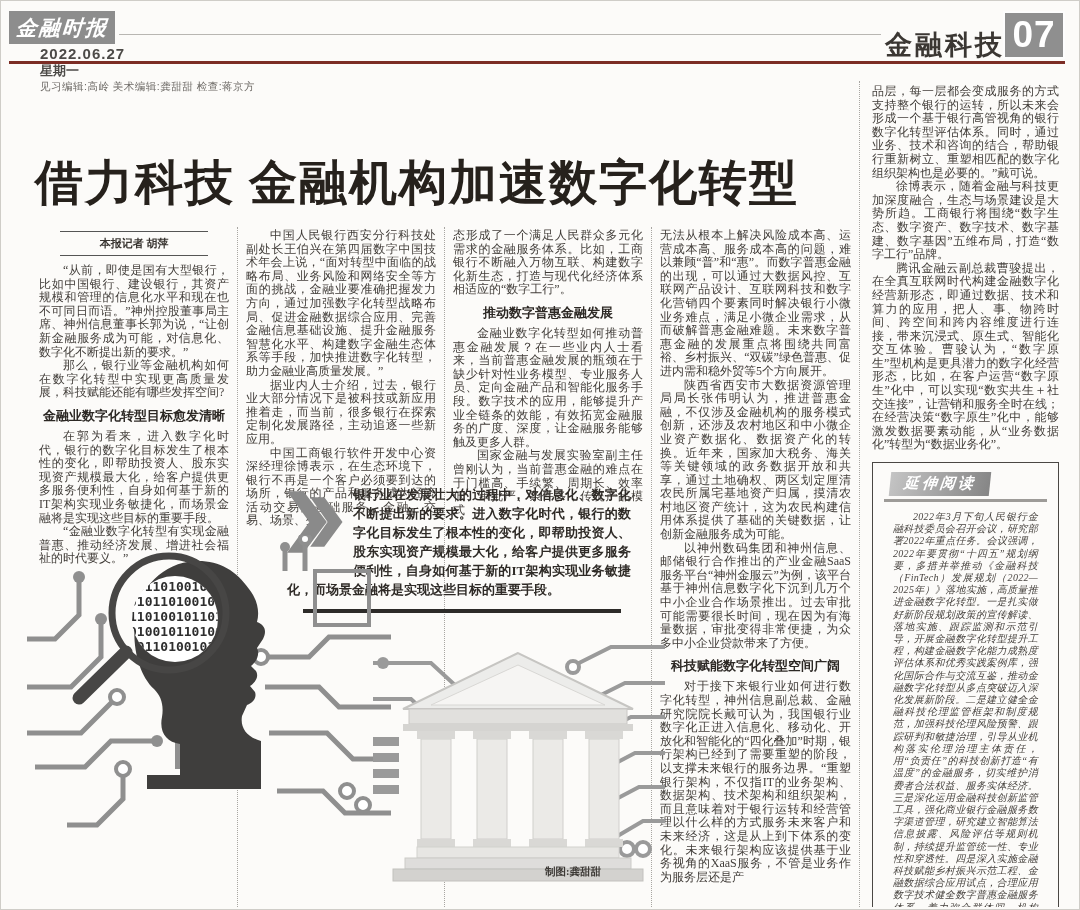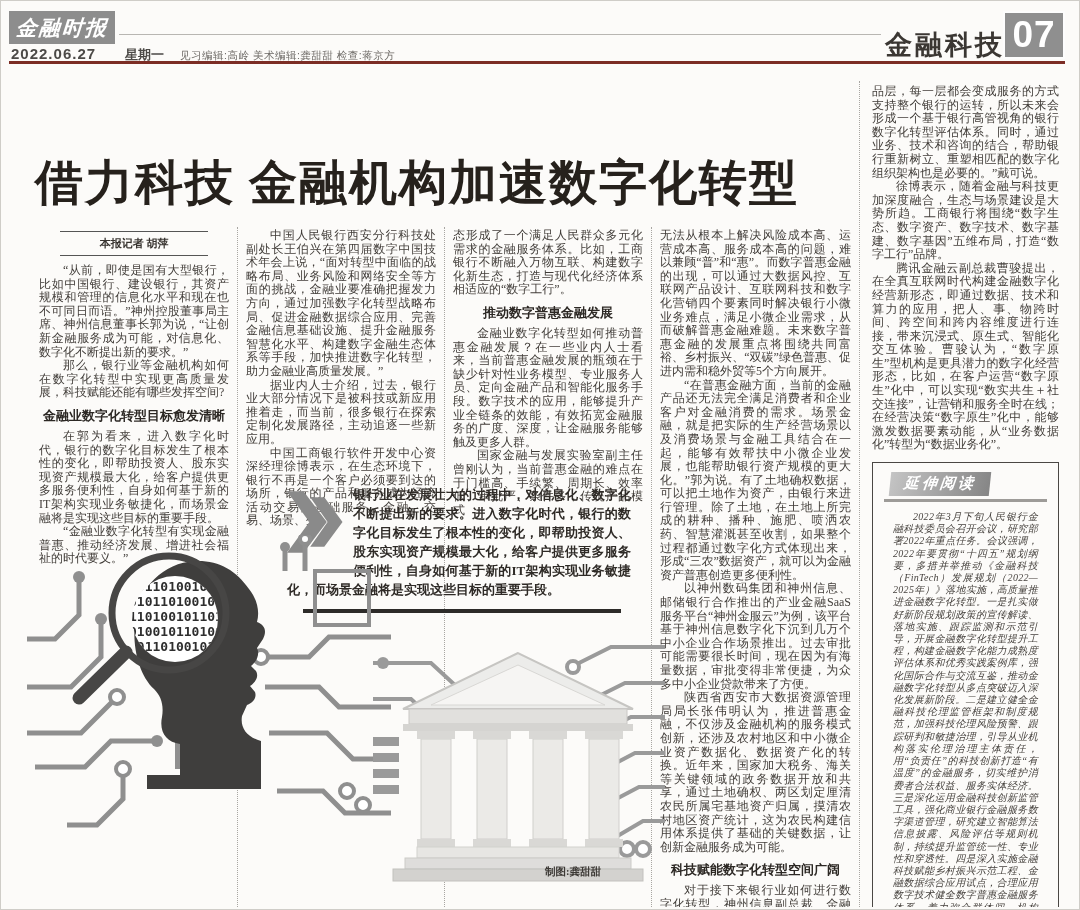--- a/index.html
+++ b/index.html
@@ -6,21 +6,21 @@
   .page{position:relative;width:1080px;height:910px;background:#fcfbf9;overflow:hidden;
         border:1px solid #cfcdc8;box-sizing:border-box;
         font-family:"Liberation Serif","DejaVu Serif",serif;color:#3f3b38;}
   
   .logo-box{position:absolute;left:8px;top:10px;width:106px;height:33px;background:#8d8d8d;
             display:flex;align-items:center;justify-content:center;}
   .logo-box span{color:#ffffff;font-style:italic;font-weight:bold;font-size:21px;letter-spacing:2px;
                  font-family:"Liberation Serif",serif;transform:skewX(-4deg);}
   .header-line{position:absolute;left:118px;top:33px;width:762px;height:1px;background:#b8b6b2;}
   .date-row{position:absolute;left:10px;top:44px;display:flex;align-items:baseline;
-            font-family:"Liberation Sans","DejaVu Sans",sans-serif;}
+            font-family:"Liberation Sans","DejaVu Sans",sans-serif;flex-direction:column;}
   .date-row .date{font-size:15px;font-weight:bold;color:#4c4a47;letter-spacing:1px;}
   .date-row .weekday{font-size:13px;font-weight:bold;color:#4c4a47;margin-left:29px;}
   .date-row .credits{font-size:10.5px;color:#6d6a66;margin-left:16px;letter-spacing:.5px;}
   .section-title{position:absolute;left:884px;top:26px;font-size:27px;font-weight:bold;color:#3b3733;
                  letter-spacing:3px;font-family:"Liberation Sans","DejaVu Sans",sans-serif;}
   .page-num{position:absolute;left:1002px;top:10px;width:62px;height:48px;background:#8f8f8f;
             display:flex;align-items:center;justify-content:center;
             box-shadow:inset 0 0 0 2px #fdfdfd;}
   .page-num span{color:#ffffff;font-size:37px;font-weight:bold;
                  font-family:"Liberation Sans","DejaVu Sans",sans-serif;letter-spacing:1px;}
@@ -98,23 +98,22 @@
         <p class="para">中国工商银行软件开发中心资深经理徐博表示，在生态环境下，银行不再是一个客户必须要到达的场所，银行的产品和服务成为经济活动交易的基础服务，金融、交易、场景、生</p>
       </div>
     <div class="col">
         <p class="para cont">态形成了一个满足人民群众多元化需求的金融服务体系。比如，工商银行不断融入万物互联、构建数字化新生态，打造与现代化经济体系相适应的“数字工行”。</p>
         <h3 class="subhead">推动数字普惠金融发展</h3>
         <p class="para">金融业数字化转型如何推动普惠金融发展？在一些业内人士看来，当前普惠金融发展的瓶颈在于缺少针对性业务模型、专业服务人员、定向金融产品和智能化服务手段。数字技术的应用，能够提升产业全链条的效能，有效拓宽金融服务的广度、深度，让金融服务能够触及更多人群。</p>
         <p class="para">国家金融与发展实验室副主任曾刚认为，当前普惠金融的难点在于门槛高、手续繁、周期长、效率低、审批严、条件多，传统产品模式</p>
       </div>
     <div class="col">
         <p class="para cont">无法从根本上解决风险成本高、运营成本高、服务成本高的问题，难以兼顾“普”和“惠”。而数字普惠金融的出现，可以通过大数据风控、互联网产品设计、互联网科技和数字化营销四个要素同时解决银行小微业务难点，满足小微企业需求，从而破解普惠金融难题。未来数字普惠金融的发展重点将围绕共同富裕、乡村振兴、“双碳”绿色普惠、促进内需和稳外贸等5个方向展开。</p>
-        <p class="para">“在普惠金融方面，当前的金融产品还无法完全满足消费者和企业客户对金融消费的需求。场景金融，就是把实际的生产经营场景以及消费场景与金融工具结合在一起，能够有效帮扶中小微企业发展，也能帮助银行资产规模的更大化。”郭为说。有了土地确权数据，可以把土地作为资产，由银行来进行管理。除了土地，在土地上所完成的耕种、播种、施肥、喷洒农药、智慧灌溉甚至收割，如果整个过程都通过数字化方式体现出来，形成“三农”数据资产，就可以为金融资产普惠创造更多便利性。</p>
+        <p class="para">陕西省西安市大数据资源管理局局长张伟明认为，推进普惠金融，不仅涉及金融机构的服务模式创新，还涉及农村地区和中小微企业资产数据化、数据资产化的转换。近年来，国家加大税务、海关等关键领域的政务数据开放和共享，通过土地确权、两区划定厘清农民所属宅基地资产归属，摸清农村地区资产统计，这为农民构建信用体系提供了基础的关键数据，让创新金融服务成为可能。</p>
         <p class="para">以神州数码集团和神州信息、邮储银行合作推出的产业金融SaaS服务平台“神州金服云”为例，该平台基于神州信息数字化下沉到几万个中小企业合作场景推出。过去审批可能需要很长时间，现在因为有海量数据，审批变得非常便捷，为众多中小企业贷款带来了方便。</p>
-        <p class="para">陕西省西安市大数据资源管理局局长张伟明认为，推进普惠金融，不仅涉及金融机构的服务模式创新，还涉及农村地区和中小微企业资产数据化、数据资产化的转换。近年来，国家加大税务、海关等关键领域的政务数据开放和共享，通过土地确权、两区划定厘清农民所属宅基地资产归属，摸清农村地区资产统计，这为农民构建信用体系提供了基础的关键数据，让创新金融服务成为可能。</p>
         <h3 class="subhead">科技赋能数字化转型空间广阔</h3>
         <p class="para">对于接下来银行业如何进行数字化转型，神州信息副总裁、金融研究院院长戴可认为，我国银行业数字化正进入信息化、移动化、开放化和智能化的“四化叠加”时期，银行架构已经到了需要重塑的阶段，以支撑未来银行的服务边界。“重塑银行架构，不仅指IT的业务架构、数据架构、技术架构和组织架构，而且意味着对于银行运转和经营管理以什么样的方式服务未来客户和未来经济，这是从上到下体系的变化。未来银行架构应该提供基于业务视角的XaaS服务，不管是业务作为服务层还是产</p>
       </div>
   </div>
 
   <div class="col5">
     <div>
         <p class="para cont">品层，每一层都会变成服务的方式支持整个银行的运转，所以未来会形成一个基于银行高管视角的银行数字化转型评估体系。同时，通过业务、技术和咨询的结合，帮助银行重新树立、重塑相匹配的数字化组织架构也是必要的。”戴可说。</p>
         <p class="para">徐博表示，随着金融与科技更加深度融合，生态与场景建设是大势所趋。工商银行将围绕“数字生态、数字资产、数字技术、数字基建、数字基因”五维布局，打造“数字工行”品牌。</p>
         <p class="para">腾讯金融云副总裁曹骏提出，在全真互联网时代构建金融数字化经营新形态，即通过数据、技术和算力的应用，把人、事、物跨时间、跨空间和跨内容维度进行连接，带来沉浸式、原生式、智能化交互体验。曹骏认为，“数字原生”型机构是更具潜力的数字化经营形态，比如，在客户运营“数字原生”化中，可以实现“数实共生＋社交连接”，让营销和服务全时在线；在经营决策“数字原生”化中，能够激发数据要素动能，从“业务数据化”转型为“数据业务化”。</p>

